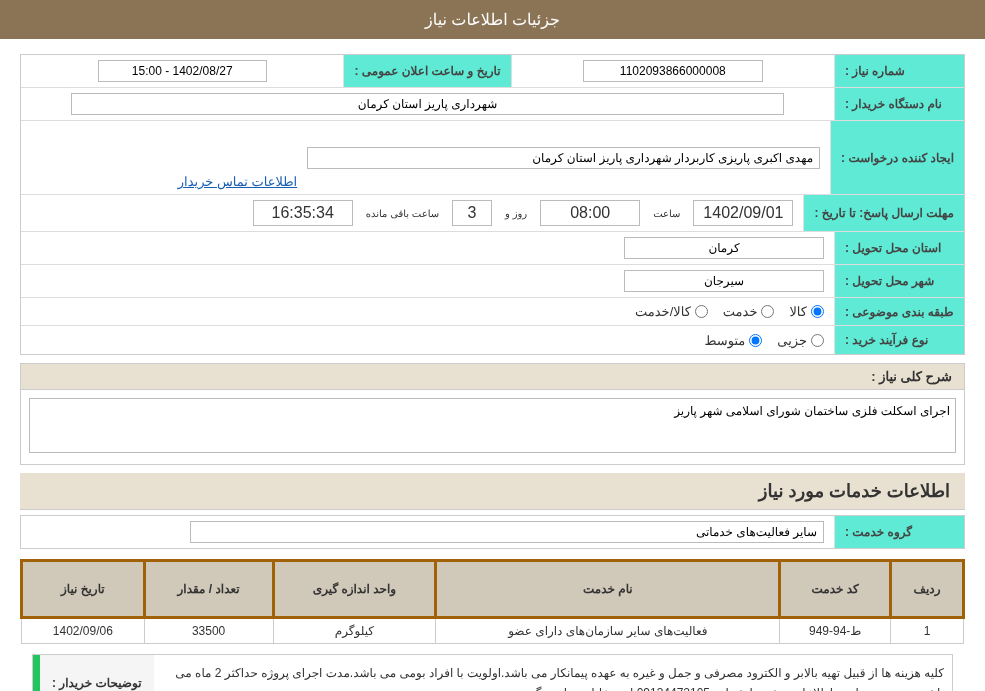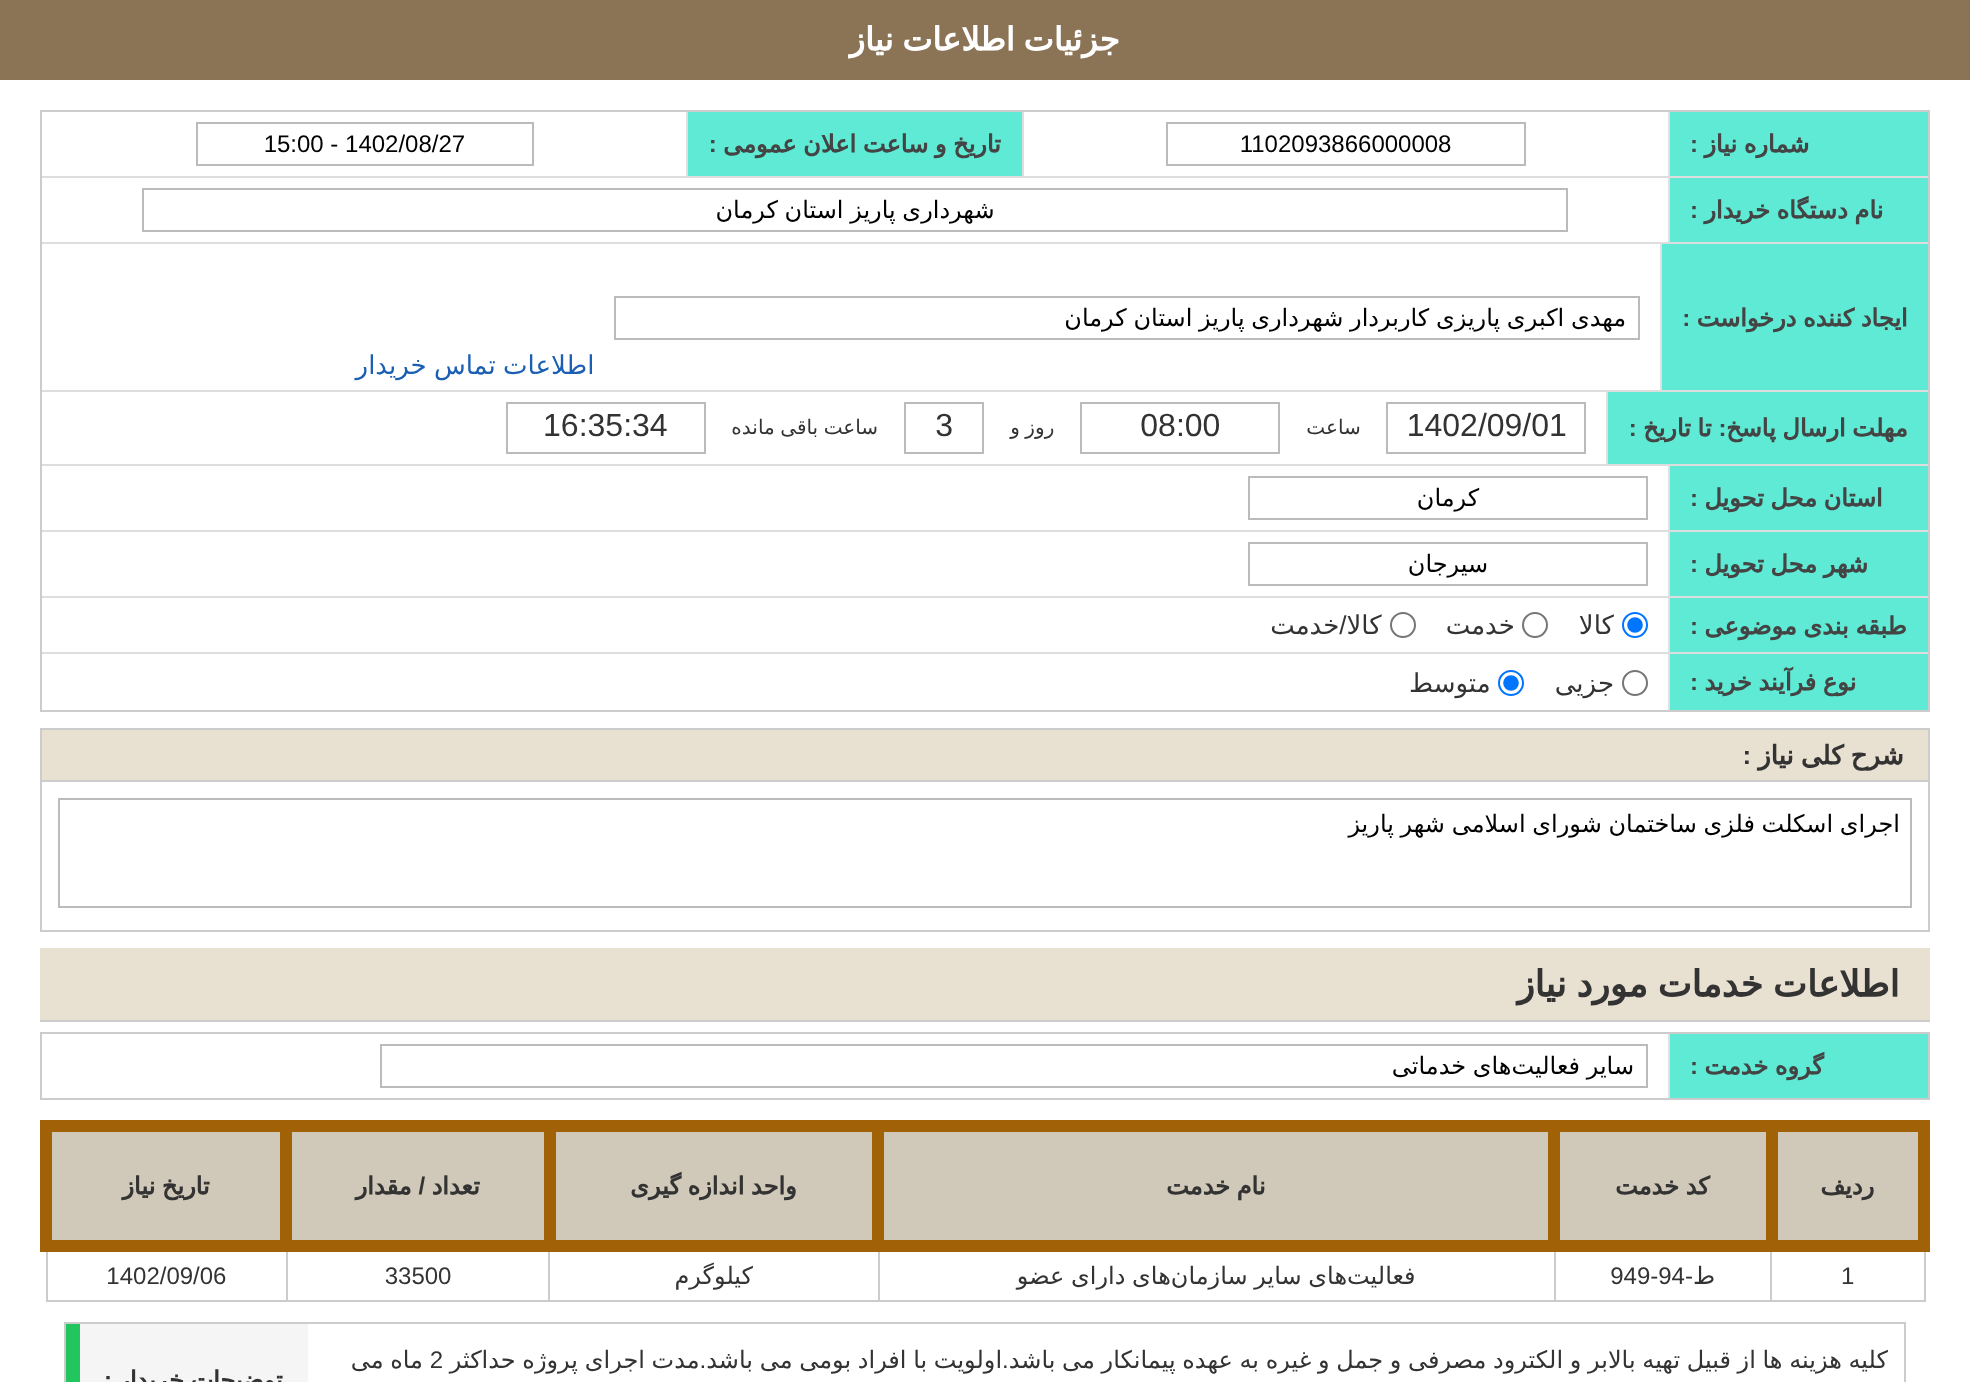--- a/index.html
+++ b/index.html
@@ -15,39 +15,40 @@
       margin: 0 auto;
       background: #fff;
       min-height: 691px;
     }
     .header-bar {
       background: #8B7355;
       color: #fff;
       text-align: center;
       padding: 10px 20px;
       font-size: 16px;
-      font-weight: bold;
+      font-weight: normal;
     }
     .content-area {
       padding: 15px 20px;
     }
     .field-input {
       border: 1px solid #bbb;
       padding: 3px 6px;
       font-size: 12px;
       font-family: Tahoma, Arial, sans-serif;
       direction: rtl;
       background: #fff;
       min-width: 200px;
     }
     .field-input-wide {
       min-width: 400px;
     }
     .blue-link {
       color: #1a5fb4;
+      text-decoration: underline;
       cursor: pointer;
       margin-top: 48px;
     }
     .date-box {
       border: 1px solid #bbb;
       padding: 3px 8px;
       font-size: 16px;
       background: #fff;
       min-width: 100px;
       text-align: center;
@@ -84,21 +85,21 @@
     .table-section {
       margin: 10px 0;
     }
     .data-table {
       width: 100%;
       border-collapse: collapse;
       font-size: 12px;
     }
     .data-table th {
       background: #d0c8b8;
-      border: 6px solid #a16207;
+      border: 3px solid #a16207;
       padding: 20px 8px;
       text-align: center;
       font-weight: bold;
     }
     .data-table td {
       border: 1px solid #ccc;
       padding: 5px 8px;
       text-align: center;
     }
     .data-table tr:nth-child(even) td {

